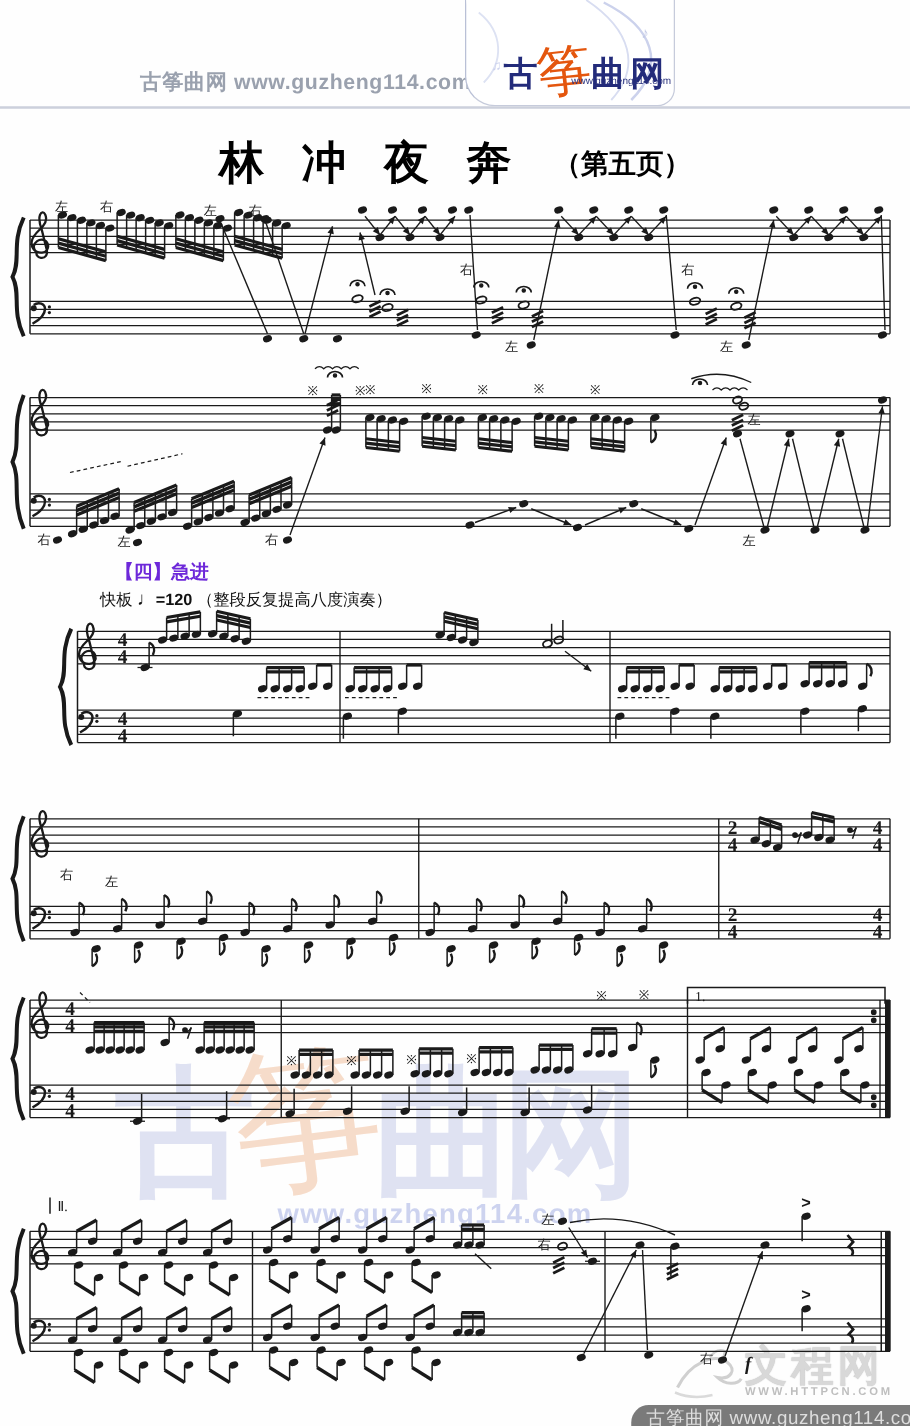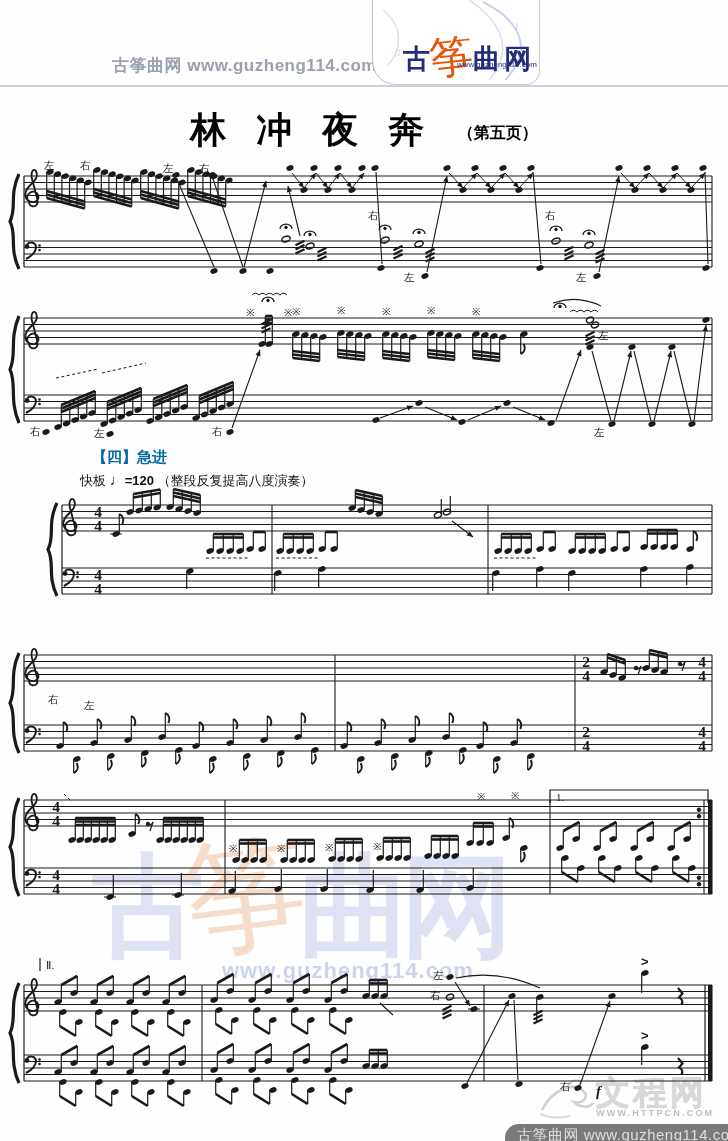--- a/index.html
+++ b/index.html
@@ -13,22 +13,22 @@
             border-left:1px solid #b9c0d6;border-bottom:1px solid #c6cbdb;border-right:1px solid #c6cbdb;
             border-radius:0 0 14px 24px;}
   .logo-line{position:absolute;left:30px;top:24px;white-space:nowrap;}
   .lg-navy{font-size:27px;font-weight:bold;color:#232b7a;}
   .lg-orange{font-size:44px;color:#e4560e;font-family:"Liberation Serif",serif;
              display:inline-block;transform:rotate(-6deg);margin:0 -5px;position:relative;top:4px;}
   .logo-url{position:absolute;left:84px;top:60px;font-size:8px;color:#2a327e;}
   
   .title{left:0;top:106px;width:728px;text-align:center;white-space:nowrap;}
   .title-main{font-size:36px;font-weight:bold;color:#000;letter-spacing:10px;}
-  .title-note{font-size:16px;font-weight:bold;color:#000;vertical-align:4px;margin-left:19px;}
-  .section-head{left:92px;top:448px;font-size:15px;font-weight:bold;color:#0369a1;}
+  .title-note{font-size:22px;font-weight:bold;color:#000;vertical-align:4px;margin-left:19px;}
+  .section-head{left:92px;top:448px;font-size:15px;font-weight:bold;color:#6d28d9;}
   .tempo{left:80px;top:471px;font-size:13px;color:#111;}
   .tempo .note-glyph{font-size:15px;font-weight:bold;}
   .tempo .tempo-eq{font-weight:bold;}
   
   .wm-center{left:92px;top:842px;width:390px;height:160px;opacity:.5;white-space:nowrap;line-height:1;}
   .wm-blue{font-size:112px;color:#c2c8e8;font-weight:bold;letter-spacing:-14px;}
   .wm-orange{font-size:124px;color:#f0bb97;font-family:"Liberation Serif",serif;
              display:inline-block;transform:rotate(-7deg);position:relative;top:-6px;margin:0 -12px;}
   .wm-url{left:222px;top:958px;font-size:22px;color:#b9c2ea;opacity:.7;letter-spacing:1px;font-weight:bold;}
   .httpcn{left:538px;top:1074px;width:190px;height:48px;opacity:.85;}

